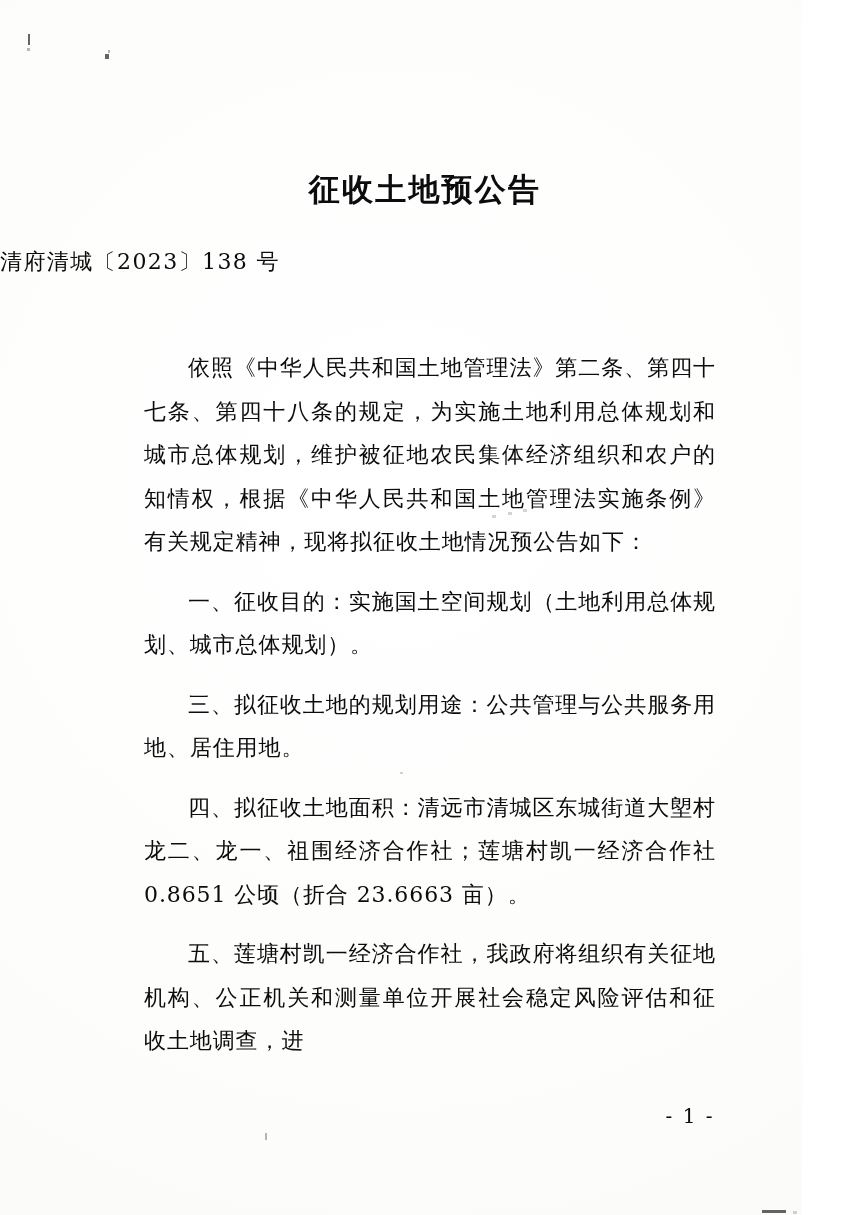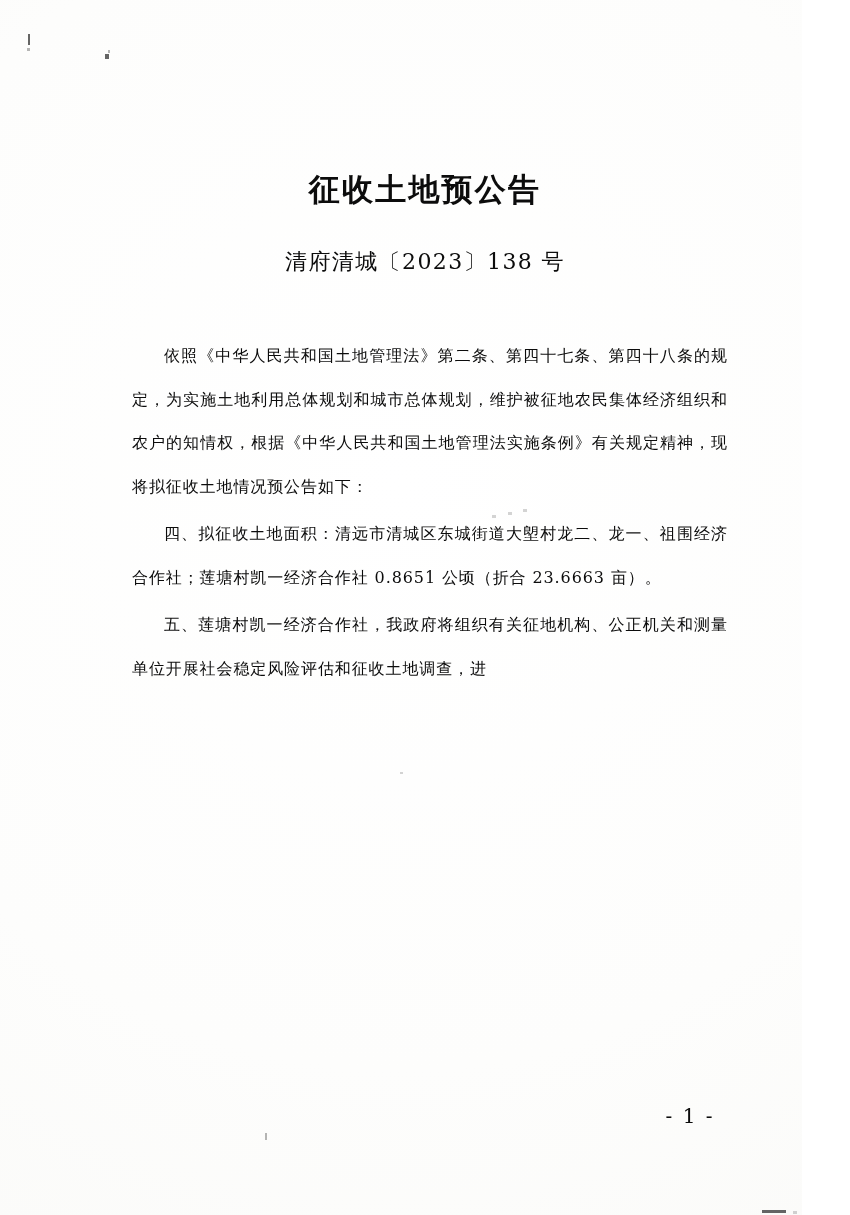--- a/index.html
+++ b/index.html
@@ -40,42 +40,41 @@
     line-height: 1.2;
     font-family: "DejaVu Serif", "Liberation Serif", serif;
   }
 
   
   #doc-number {
     position: absolute;
     top: 247px;
     left: 0;
     width: 850px;
-    text-align: center;
     font-size: 22px;
     letter-spacing: 1.4px;
     font-family: "DejaVu Serif", "Liberation Serif", serif;
   }
 
   
   #body-block {
     position: absolute;
     top: 330px;
     left: 128px;
     width: 604px;
   }
 
   .para {
-    font-size: 16px;
+    font-size: 22px;
     line-height: 43.5px;
     letter-spacing: 0.9px;
     text-align: justify;
     text-justify: inter-character;
     text-align-last: left;
-    margin: 4px;
+    margin: 16px;
     font-family: "DejaVu Serif", "Liberation Serif", serif;
   }
 
   .para.indent {
     text-indent: 2em;
   }
 
   
   #page-number {
     position: absolute;
@@ -110,20 +109,22 @@
   <div class="speck soft" style="left:27px; top:48px; width:3px; height:3px;"></div>
   <div class="speck" style="left:105px; top:54px; width:4px; height:5px;"></div>
   <div class="speck soft" style="left:108px; top:50px; width:2px; height:3px;"></div>
 
   <h1 id="doc-title">征收土地预公告</h1>
 
   <div id="doc-number">清府清城〔2023〕138 号</div>
 
   <div id="body-block">
     <p class="para indent">依照《中华人民共和国土地管理法》第二条、第四十七条、第四十八条的规定，为实施土地利用总体规划和城市总体规划，维护被征地农民集体经济组织和农户的知情权，根据《中华人民共和国土地管理法实施条例》有关规定精神，现将拟征收土地情况预公告如下：</p>
+    <p class="para indent">一、征收目的：实施国土空间规划（土地利用总体规划、城市总体规划）。</p>
+    <p class="para indent">三、拟征收土地的规划用途：公共管理与公共服务用地、居住用地。</p>
     <p class="para indent">四、拟征收土地面积：清远市清城区东城街道大塱村龙二、龙一、祖围经济合作社；莲塘村凯一经济合作社 0.8651 公顷（折合 23.6663 亩）。</p>
     <p class="para indent">五、莲塘村凯一经济合作社，我政府将组织有关征地机构、公正机关和测量单位开展社会稳定风险评估和征收土地调查，进</p>
   </div>
 
   <div class="speck faint" style="left:492px; top:515px; width:4px; height:3px;"></div>
   <div class="speck faint" style="left:508px; top:512px; width:4px; height:3px;"></div>
   <div class="speck faint" style="left:523px; top:509px; width:4px; height:3px;"></div>
   <div class="speck faint" style="left:400px; top:772px; width:3px; height:2px;"></div>
 
   <div id="page-number">- 1 -</div>

